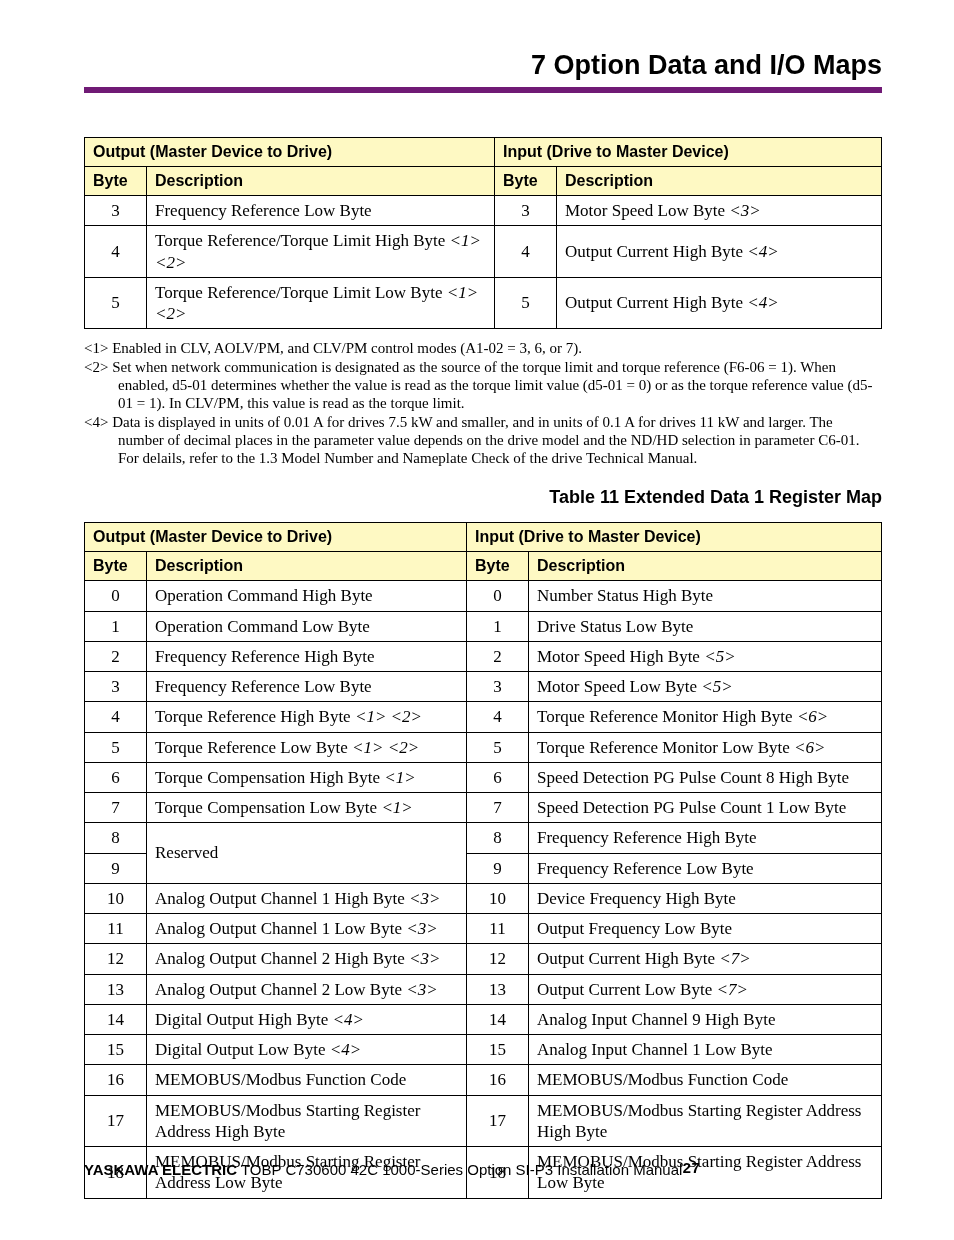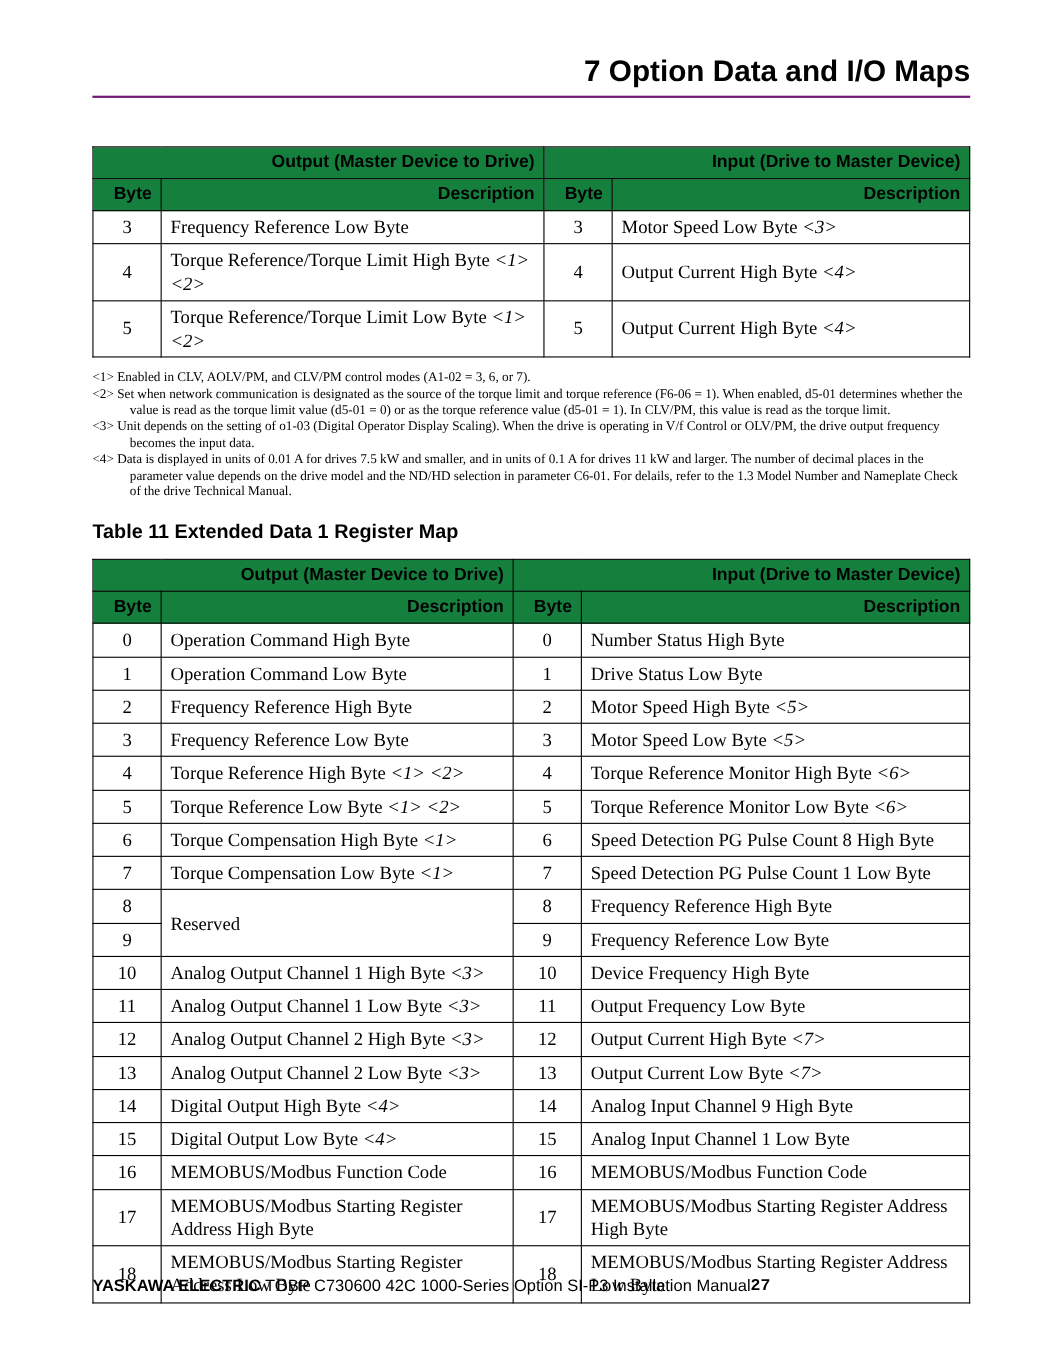--- a/index.html
+++ b/index.html
@@ -18,61 +18,61 @@
   .page {
     padding: 50px 72px 0 84px;
     box-sizing: border-box;
   }
   .running-head {
     text-align: right;
     font-family: Arial, Helvetica, sans-serif;
     font-weight: bold;
     font-size: 27px;
     padding-bottom: 6px;
-    border-bottom: 2px solid #701a75;
+    border-bottom: 6px solid #701a75;
     margin-bottom: 44px;
   }
   table.data {
     border-collapse: collapse;
     width: 100%;
     margin-bottom: 10px;
     table-layout: fixed;
   }
   table.data th, table.data td {
     border: 1px solid #000;
     padding: 4px 8px;
     vertical-align: middle;
     line-height: 1.25;
   }
   table.data th {
-    background: #15803d;
+    background: #fef9c3;
     font-family: Arial, Helvetica, sans-serif;
     font-weight: bold;
     font-size: 16px;
-    text-align: right;
+    text-align: left;
   }
   table.data td.byte {
     text-align: center;
     width: 60px;
   }
   .notes {
-    font-size: 12px;
+    font-size: 15px;
     line-height: 1.2;
     margin: 6px 0 20px 0;
   }
   .notes p {
     margin: 0 0 1px 0;
     padding-left: 34px;
     text-indent: -34px;
   }
   .caption {
     font-family: Arial, Helvetica, sans-serif;
     font-weight: bold;
     font-size: 18px;
-    text-align: left;
+    text-align: right;
     margin: 18px 0 14px 0;
   }
   .ref {
     font-style: italic;
     font-family: "Times New Roman", serif;
   }
   .footer {
     position: absolute;
     bottom: 62px;
     left: 84px;
@@ -128,21 +128,20 @@
           <td>Torque Reference/Torque Limit Low Byte <span class="ref">&lt;1&gt; &lt;2&gt;</span></td>
           <td class="byte">5</td>
           <td>Output Current High Byte <span class="ref">&lt;4&gt;</span></td>
         </tr>
       </tbody>
   </table>
 
   <div class="notes" id="notes-block">
       <p>&lt;1&gt; Enabled in CLV, AOLV/PM, and CLV/PM control modes (A1-02 = 3, 6, or 7).</p>
       <p>&lt;2&gt; Set when network communication is designated as the source of the torque limit and torque reference (F6-06 = 1). When enabled, d5-01 determines whether the value is read as the torque limit value (d5-01 = 0) or as the torque reference value (d5-01 = 1). In CLV/PM, this value is read as the torque limit.</p>
-      <p>&lt;3&gt; Unit depends on the setting of o1-03 (Digital Operator Display Scaling). When the drive is operating in V/f Control or OLV/PM, the drive output frequency becomes the input data.</p>
       <p>&lt;4&gt; Data is displayed in units of 0.01 A for drives 7.5 kW and smaller, and in units of 0.1 A for drives 11 kW and larger. The number of decimal places in the parameter value depends on the drive model and the ND/HD selection in parameter C6-01. For delails, refer to the 1.3 Model Number and Nameplate Check of the drive Technical Manual.</p>
     </div>
 
   <div class="caption">Table 11  Extended Data 1 Register Map</div>
 
   <table class="data">
     <colgroup>
       <col style="width:62px">
         <col style="width:320px">
         <col style="width:62px">

